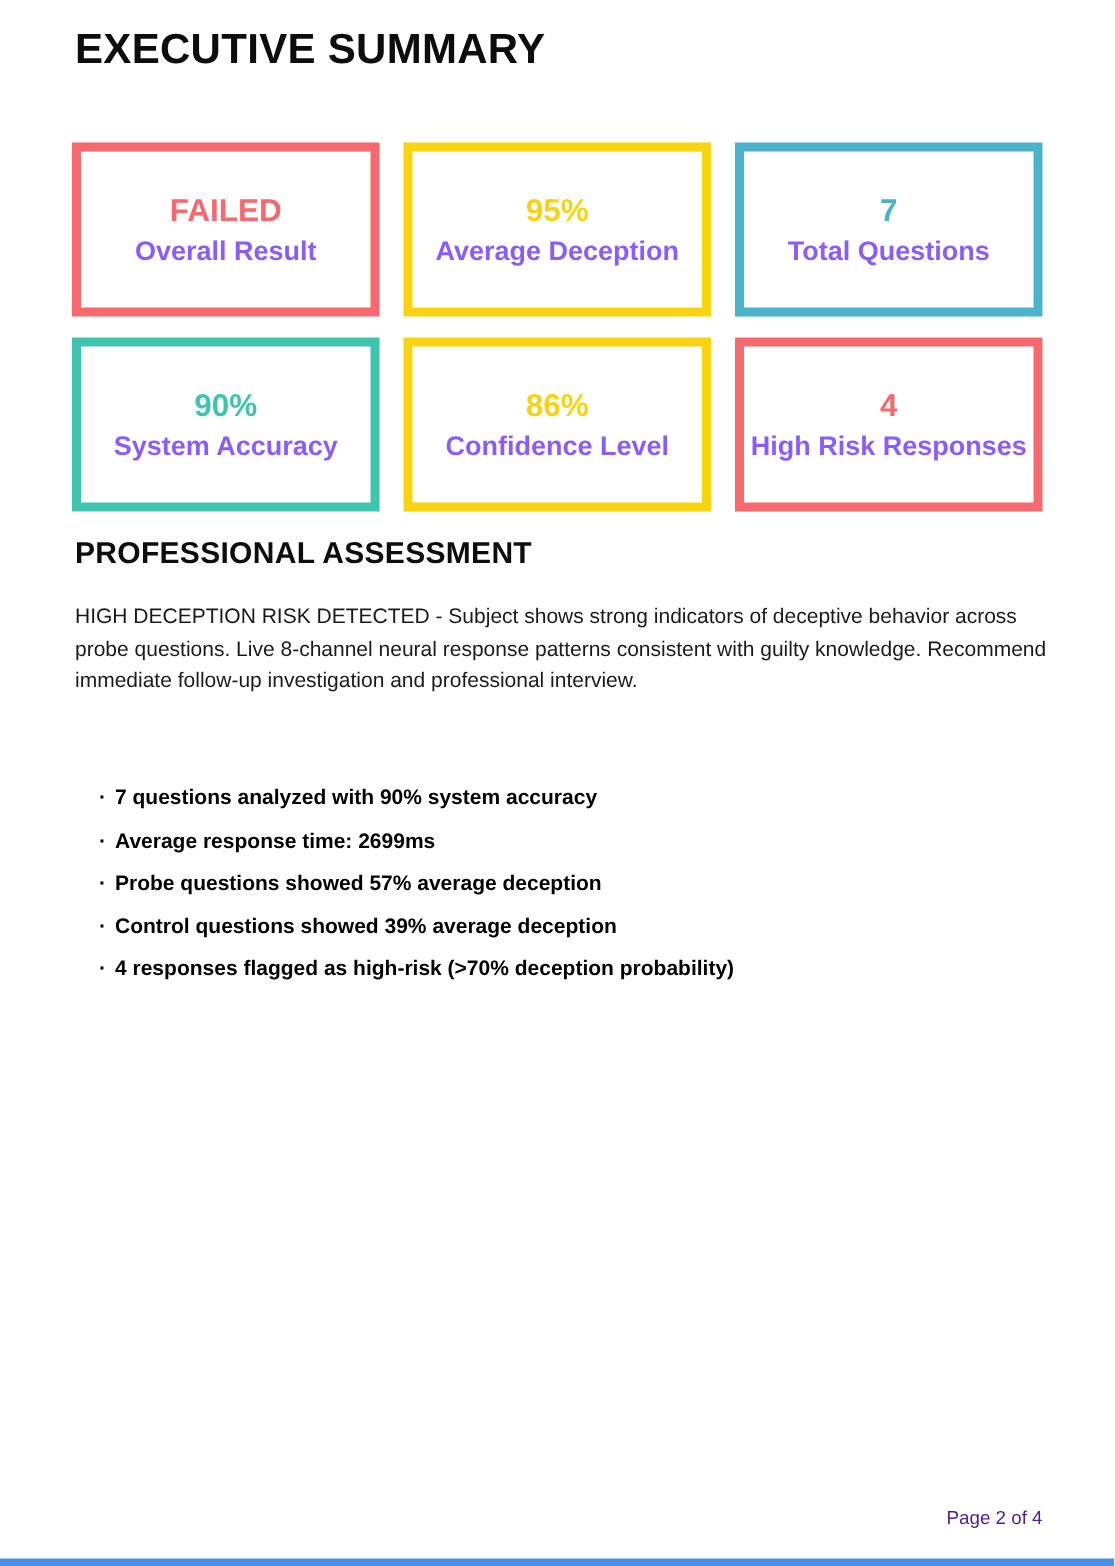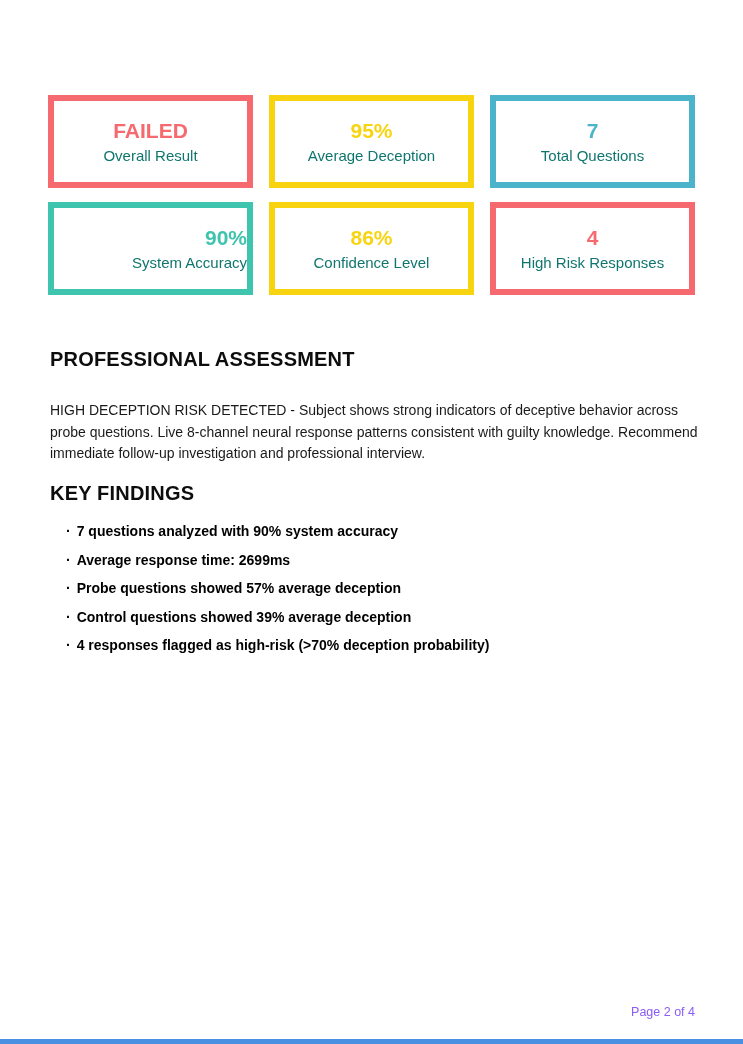--- a/index.html
+++ b/index.html
@@ -26,50 +26,50 @@
     position: absolute;
     left: 48px;
     top: 95px;
     width: 647px;
     display: grid;
     grid-template-columns: 1fr 1fr 1fr;
     column-gap: 16px;
     row-gap: 14px;
   }
   .stat-card {
-    height: 93px;
+    height: 116px;
     border: 6px solid #cccccc;
     background: #ffffff;
     display: flex;
     flex-direction: column;
     align-items: center;
     justify-content: center;
     gap: 7px;
     text-align: center;
   }
   .card-value {
     font-size: 21px;
     font-weight: bold;
     line-height: 1;
   }
   .card-label {
-    font-size: 15px;
-    font-weight: normal;
-    color: #0f766e;
+    font-size: 18px;
+    font-weight: bold;
+    color: #8b5cf6;
     line-height: 1;
   }
   .section-heading {
     position: absolute;
     left: 50px;
     font-size: 20px;
     font-weight: bold;
     color: #0d0d0d;
     letter-spacing: 0.2px;
   }
-  .heading-assessment { top: 348px; }
+  .heading-assessment { top: 358px; }
   .assessment-body {
     position: absolute;
     left: 50px;
     top: 400px;
     width: 648px;
     font-size: 14px;
     line-height: 21.5px;
     color: #1a1a1a;
   }
   .heading-findings { top: 482px; }
@@ -88,68 +88,68 @@
   }
   .finding-bullet {
     display: inline-block;
     margin-right: 6px;
   }
   .page-footer {
     position: absolute;
     right: 48px;
     top: 1005px;
     font-size: 12.5px;
-    color: #8b5cf6;
+    color: #4c1d95;
   }
   .bottom-accent-bar {
     position: absolute;
     left: 0;
     bottom: 0;
     width: 100%;
     height: 5px;
     background: #4a90e2;
   }
 </style>
 </head>
 <body>
 
 <div class="page">
 
+  <h1 class="page-title">EXECUTIVE SUMMARY</h1>
 
   <div class="cards-grid">
     <div class="stat-card" style="border-color: rgb(245, 105, 111);">
       <div class="card-value" style="color: rgb(245, 105, 111);">FAILED</div>
       <div class="card-label">Overall Result</div>
     </div>
     <div class="stat-card" style="border-color: rgb(248, 212, 16);">
       <div class="card-value" style="color: rgb(248, 212, 16);">95%</div>
       <div class="card-label">Average Deception</div>
     </div>
     <div class="stat-card" style="border-color: rgb(75, 180, 202);">
       <div class="card-value" style="color: rgb(75, 180, 202);">7</div>
       <div class="card-label">Total Questions</div>
     </div>
-    <div class="stat-card" style="border-color: rgb(63, 196, 173); align-items: flex-end;">
+    <div class="stat-card" style="border-color: rgb(63, 196, 173);">
       <div class="card-value" style="color: rgb(63, 196, 173);">90%</div>
       <div class="card-label">System Accuracy</div>
     </div>
     <div class="stat-card" style="border-color: rgb(248, 212, 16);">
       <div class="card-value" style="color: rgb(248, 212, 16);">86%</div>
       <div class="card-label">Confidence Level</div>
     </div>
     <div class="stat-card" style="border-color: rgb(245, 105, 111);">
       <div class="card-value" style="color: rgb(245, 105, 111);">4</div>
       <div class="card-label">High Risk Responses</div>
     </div>
   </div>
 
   <h2 class="section-heading heading-assessment">PROFESSIONAL ASSESSMENT</h2>
   <p class="assessment-body">HIGH DECEPTION RISK DETECTED - Subject shows strong indicators of deceptive behavior across probe questions. Live 8-channel neural response patterns consistent with guilty knowledge. Recommend immediate follow-up investigation and professional interview.</p>
 
-  <h2 class="section-heading heading-findings">KEY FINDINGS</h2>
   <ul class="findings-list">
     <li class="finding-item"><span class="finding-bullet">·</span><span>7 questions analyzed with 90% system accuracy</span></li>
     <li class="finding-item"><span class="finding-bullet">·</span><span>Average response time: 2699ms</span></li>
     <li class="finding-item"><span class="finding-bullet">·</span><span>Probe questions showed 57% average deception</span></li>
     <li class="finding-item"><span class="finding-bullet">·</span><span>Control questions showed 39% average deception</span></li>
     <li class="finding-item"><span class="finding-bullet">·</span><span>4 responses flagged as high-risk (&gt;70% deception probability)</span></li>
   </ul>
 
   <div class="page-footer">Page 2 of 4</div>
 

